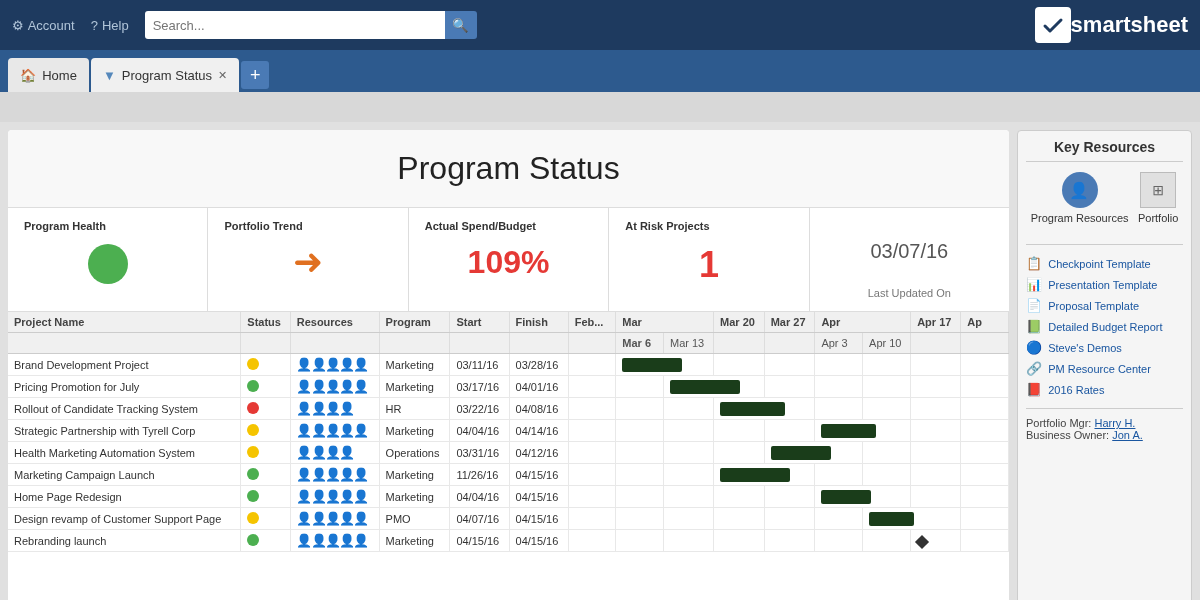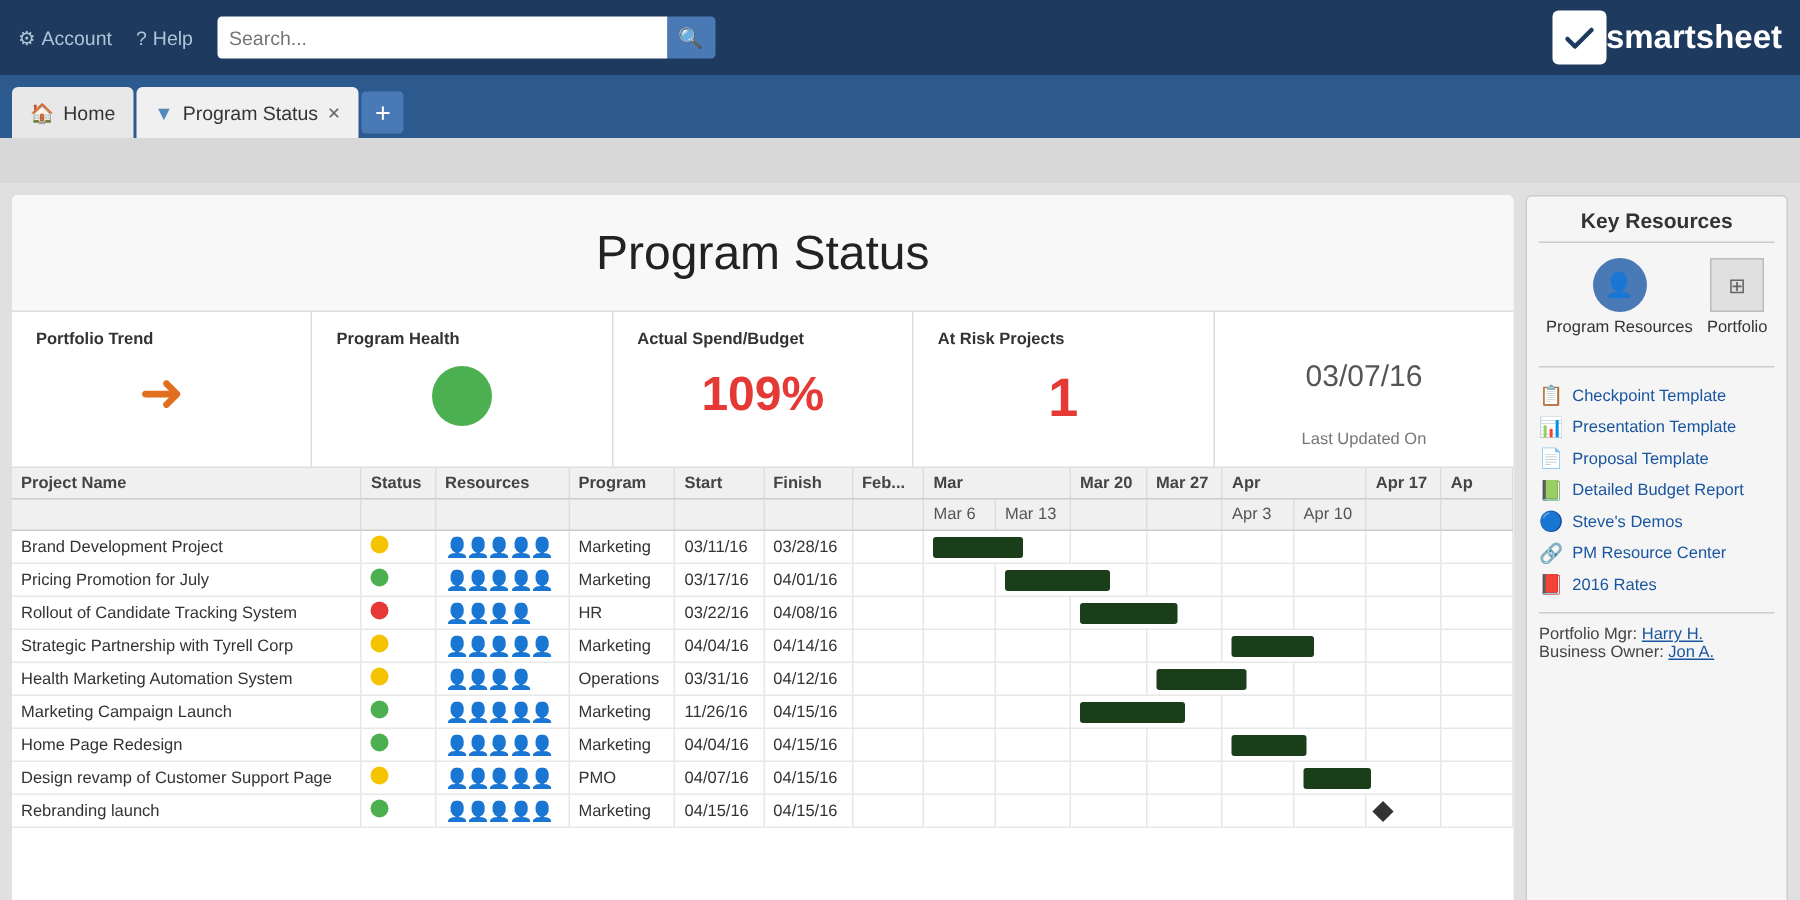--- a/index.html
+++ b/index.html
@@ -197,29 +197,29 @@
 <div class="main-content">
 
   <div class="center-panel">
 
     <div class="program-title-section">
       <h1 class="program-title">Program Status</h1>
     </div>
 
     <div class="metrics-row">
       <div class="metric-box">
+        <div class="metric-label">Program Health</div>
+        <div class="metric-value">
+          <div class="green-circle"></div>
+        </div>
+      </div>
+      <div class="metric-box">
         <div class="metric-label">Portfolio Trend</div>
         <div class="metric-value">
           <span class="orange-arrow">➜</span>
-        </div>
-      </div>
-      <div class="metric-box">
-        <div class="metric-label">Program Health</div>
-        <div class="metric-value">
-          <div class="green-circle"></div>
         </div>
       </div>
       <div class="metric-box">
         <div class="metric-label">Actual Spend/Budget</div>
         <div class="metric-value">
           <span class="red-percent">109%</span>
         </div>
       </div>
       <div class="metric-box">
         <div class="metric-label">At Risk Projects</div>
@@ -254,21 +254,21 @@
             <th>Ap</th>
           </tr>
           <tr style="background:#f0f0f0;">
             <th></th>
             <th></th>
             <th></th>
             <th></th>
             <th></th>
             <th></th>
             <th></th>
-            <th style="font-weight:400;color:#555;">Mar 6</th>
+            <th style="font-weight:700;color:#555;">Mar 6</th>
             <th style="font-weight:400;color:#555;">Mar 13</th>
             <th style="font-weight:400;color:#555;"></th>
             <th style="font-weight:400;color:#555;"></th>
             <th style="font-weight:400;color:#555;">Apr 3</th>
             <th style="font-weight:400;color:#555;">Apr 10</th>
             <th style="font-weight:400;color:#555;"></th>
             <th></th>
           </tr>
         </thead>
         <tbody id="project-tbody">

